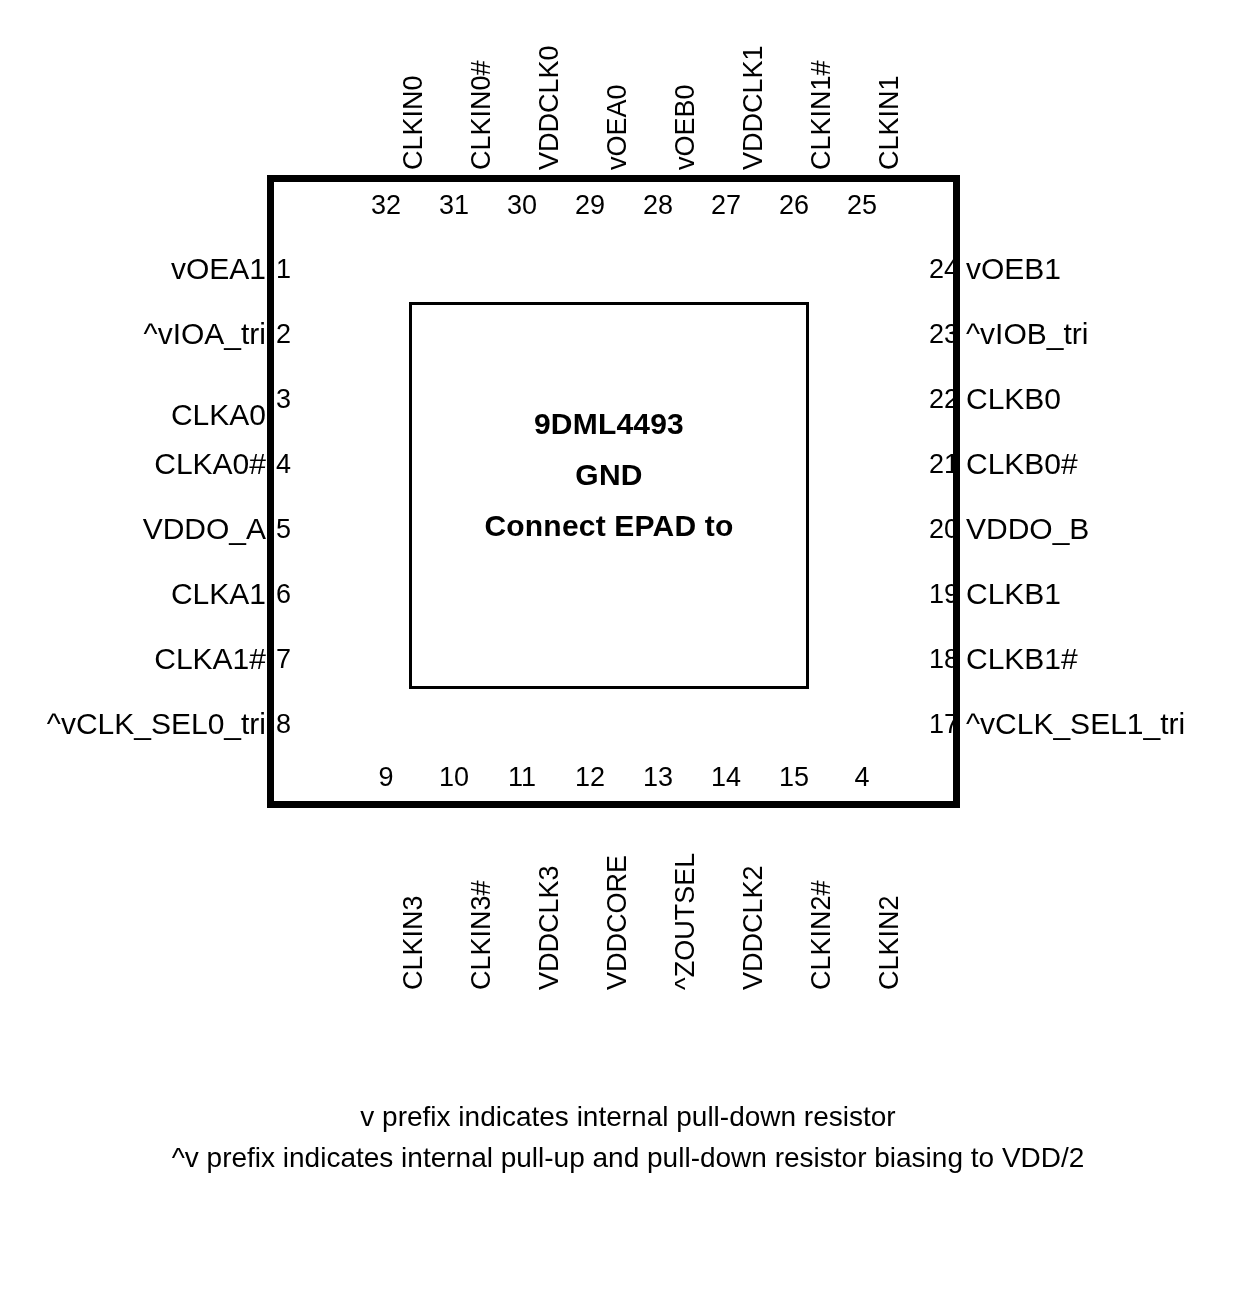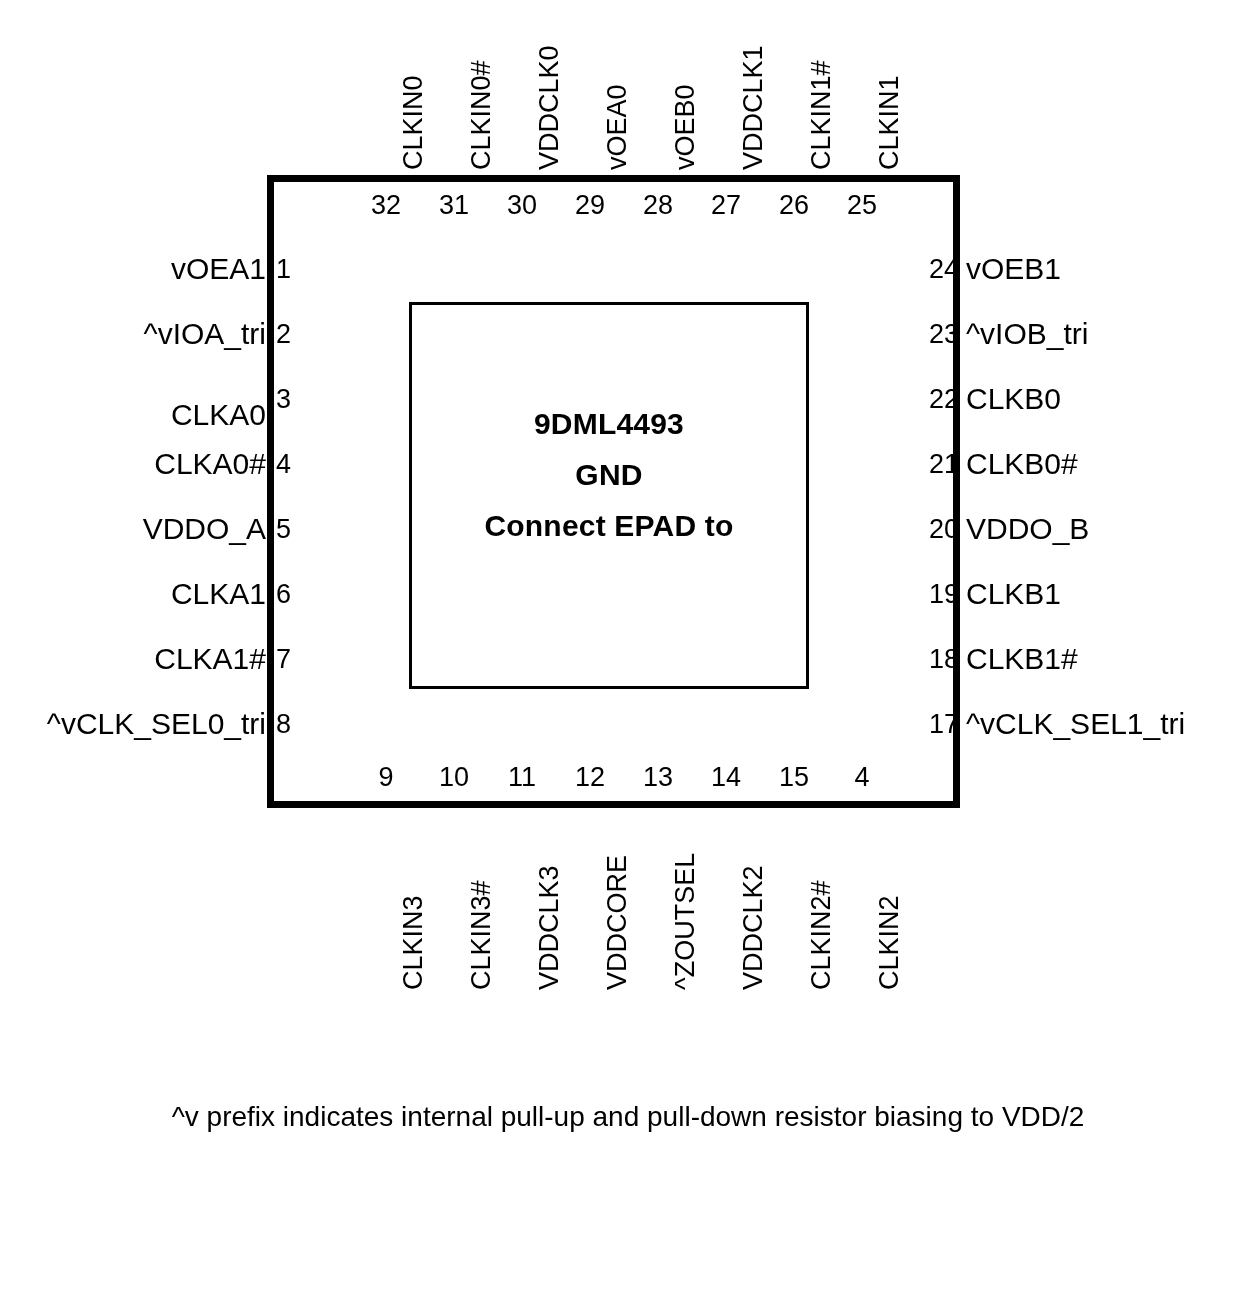--- a/index.html
+++ b/index.html
@@ -225,16 +225,17 @@
       <div class="pin-label-side pin-label-right" style="top: 319px;">^vIOB_tri</div>
       <div class="pin-label-side pin-label-right" style="top: 384px;">CLKB0</div>
       <div class="pin-label-side pin-label-right" style="top: 449px;">CLKB0#</div>
       <div class="pin-label-side pin-label-right" style="top: 514px;">VDDO_B</div>
       <div class="pin-label-side pin-label-right" style="top: 579px;">CLKB1</div>
       <div class="pin-label-side pin-label-right" style="top: 644px;">CLKB1#</div>
       <div class="pin-label-side pin-label-right" style="top: 709px;">^vCLK_SEL1_tri</div>
     </div>
 
   <div class="caption" id="caption-block">
+      <div class="caption-line">v prefix indicates internal pull-down resistor</div>
       <div class="caption-line">^v prefix indicates internal pull-up and pull-down resistor biasing to VDD/2</div>
     </div>
 
 </div>
 
 </body></html>

